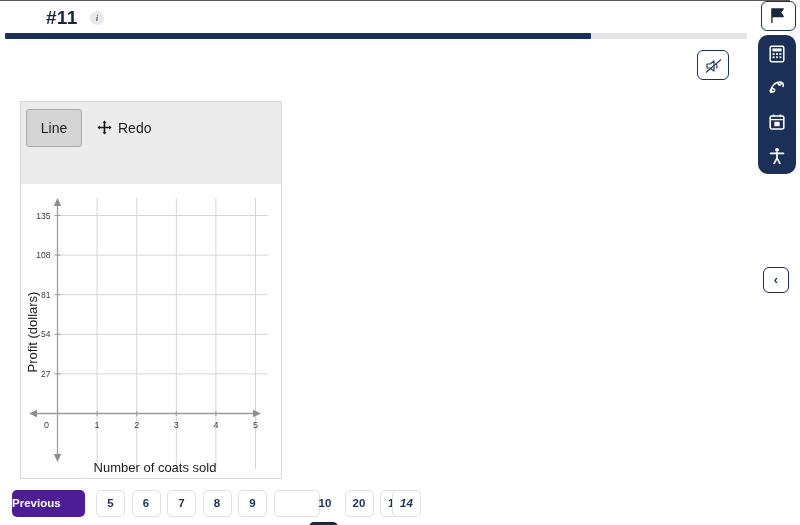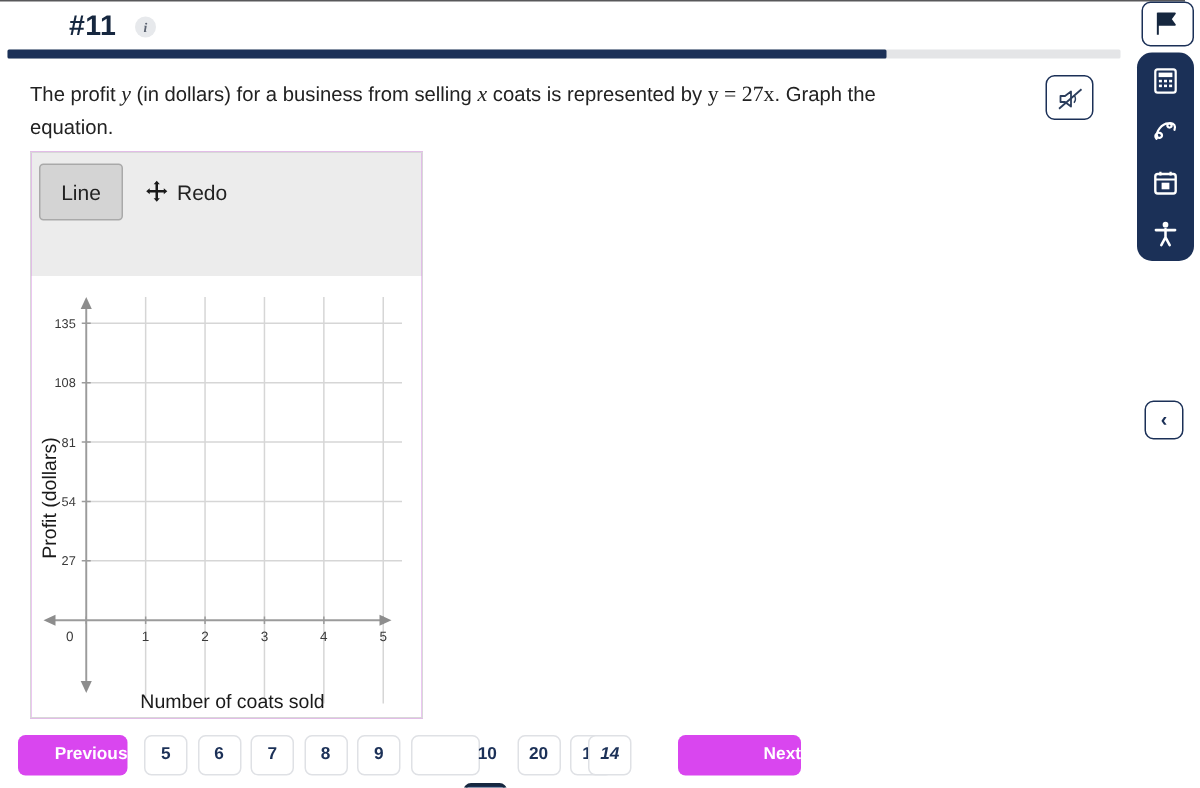--- a/index.html
+++ b/index.html
@@ -57,21 +57,21 @@
     position:absolute; left:697px; top:50px;
     width:32px; height:30px; border:1.5px solid #1b3057; border-radius:6px;
     background:#fff;
   }
   .mute-btn svg { position:absolute; left:7px; top:7px; }
 
   
   .widget {
     position:absolute; left:20px; top:101px;
     width:262px; height:378px;
-    background:#d946ef; border:1px solid #d8d8d8;
+    background:#f0abfc; border:1px solid #d8d8d8;
   }
   .toolbar {
     position:absolute; left:0; top:0; width:260px; height:82px;
     background:#ececec;
   }
   .tool-row1 { position:absolute; left:0; top:0; height:52px; width:100%; }
   .btn-line {
     position:absolute; left:5px; top:7px;
     width:56px; height:38px;
     background:#d4d4d4; border:1px solid #a9a9a9; border-radius:3px;
@@ -119,22 +119,22 @@
     width:26px; height:26px; background:#fff;
     border:1.5px solid #1b3057; border-radius:6px;
     color:#1b3057; font-size:13px; font-weight:bold;
     text-align:center; line-height:23px;
   }
 
   
   .pager { position:absolute; left:0; top:490px; width:800px; height:35px; }
   .pg-prev, .pg-next {
     position:absolute; top:0; height:27px;
-    background:#d946ef; color:#fff; border-radius:5px;
-    font-size:11.5px; font-weight:bold; text-align:right; line-height:27px;
+    background:#4c1d95; color:#fff; border-radius:5px;
+    font-size:11.5px; font-weight:bold; text-align:left; line-height:27px;
   }
   .pg-prev { left:12px; width:73px; }
   .pg-next { left:452px; width:82px; }
   .pg-num {
     position:absolute; top:0; width:29px; height:27px;
     background:#fff; border:1px solid #dfe1e5; border-radius:5px;
     color:#1b3057; font-size:11.5px; font-weight:bold;
     text-align:center; line-height:25px;
   }
   .pg-num.active {
@@ -152,23 +152,20 @@
 
   <div class="header">
     <div class="q-number">#11</div>
     <div class="info-icon">i</div>
   </div>
 
   <div class="progress-track">
     <div class="progress-fill" id="progfill" style="width: 79%;"></div>
   </div>
 
-  <div class="question">
-    <span>The profit </span><span class="mi">y</span><span> (in dollars) for a business from selling </span><span class="mi">x</span><span> coats is represented by </span><span class="eq">y = 27x</span><span>. Graph the equation.</span>
-  </div>
 
   <div class="mute-btn">
     <svg width="18" height="16" viewBox="0 0 18 16">
       <path d="M2 6h3l4-3v10l-4-3H2z" fill="none" stroke="#2b3d5c" stroke-width="1.2" stroke-linejoin="round"></path>
       <line x1="1" y1="14.5" x2="16" y2="1.5" stroke="#2b3d5c" stroke-width="1.2"></line>
       <path d="M11 5.5c1.2 1.4 1.2 3.6 0 5" fill="none" stroke="#2b3d5c" stroke-width="1.1"></path>
     </svg>
   </div>
 
   <div class="widget">
@@ -294,16 +291,15 @@
         <div class="pg-num" style="left: 131.5px;">6</div>
         <div class="pg-num" style="left: 167px;">7</div>
         <div class="pg-num" style="left: 202.5px;">8</div>
         <div class="pg-num" style="left: 238px;">9</div>
         <div class="pg-num" style="left: 273.5px; padding-left: 44px;">10</div>
         <div class="pg-num active" style="left: 309px;">11</div>
         <div class="pg-num" style="left: 344.5px;">20</div>
         <div class="pg-num" style="left: 380px;">13</div>
         <div class="pg-num" style="left: 392px; font-style: italic;">14</div>
       </div>
-    <div class="pg-next">Next</div>
   </div>
 
 </div>
 
 </body></html>

